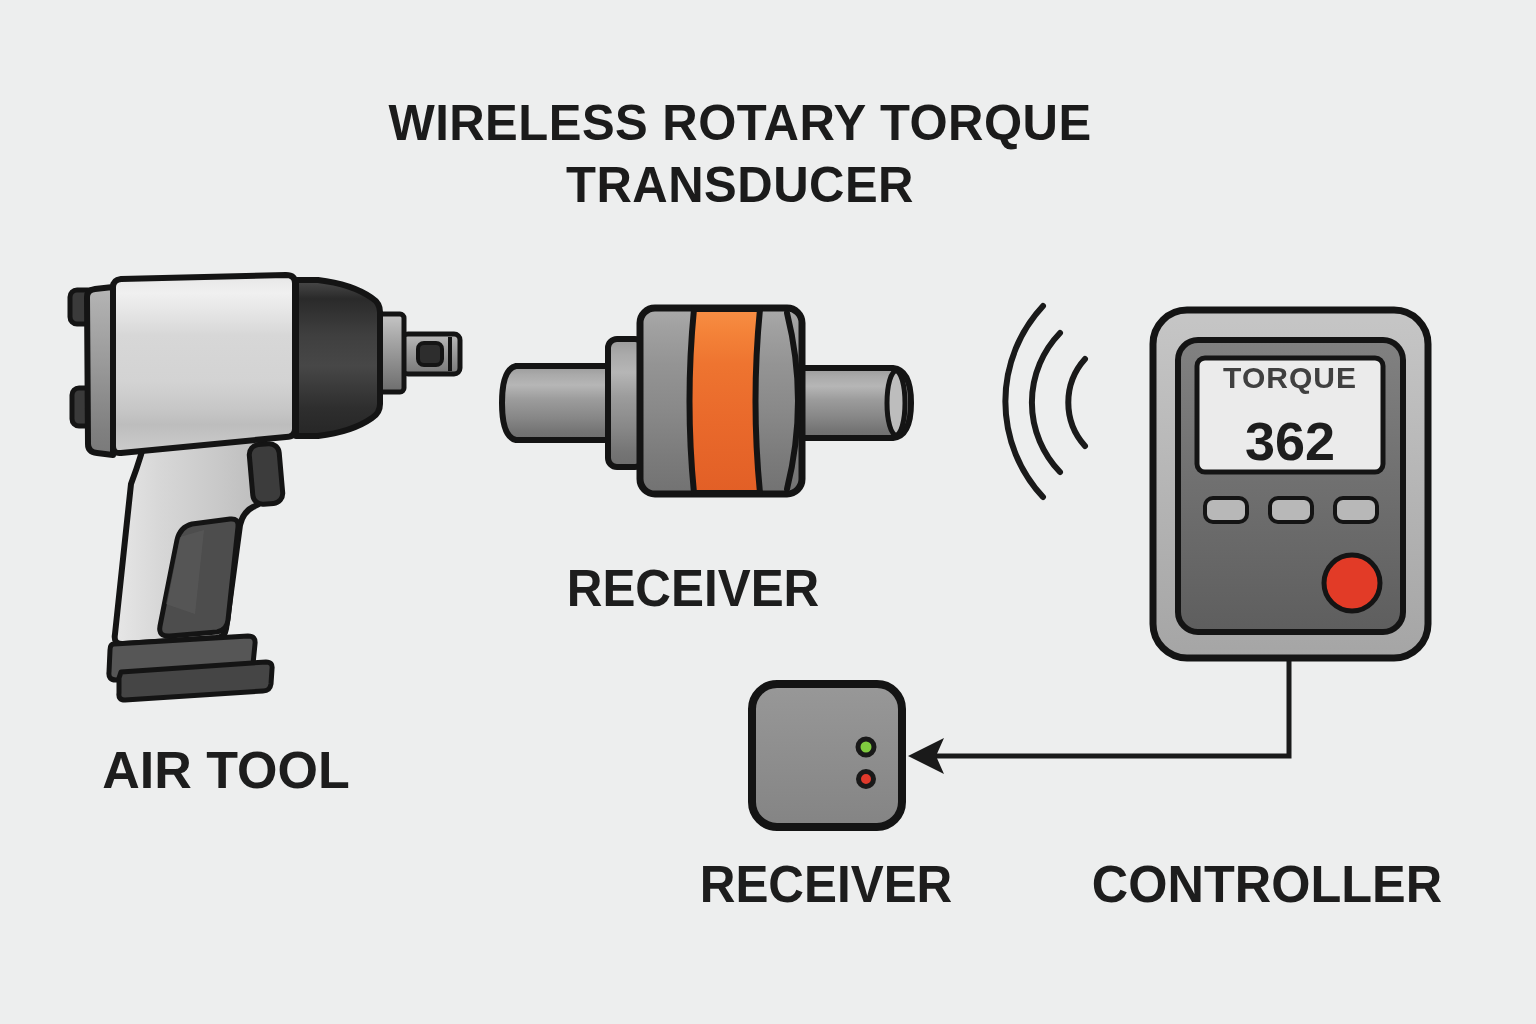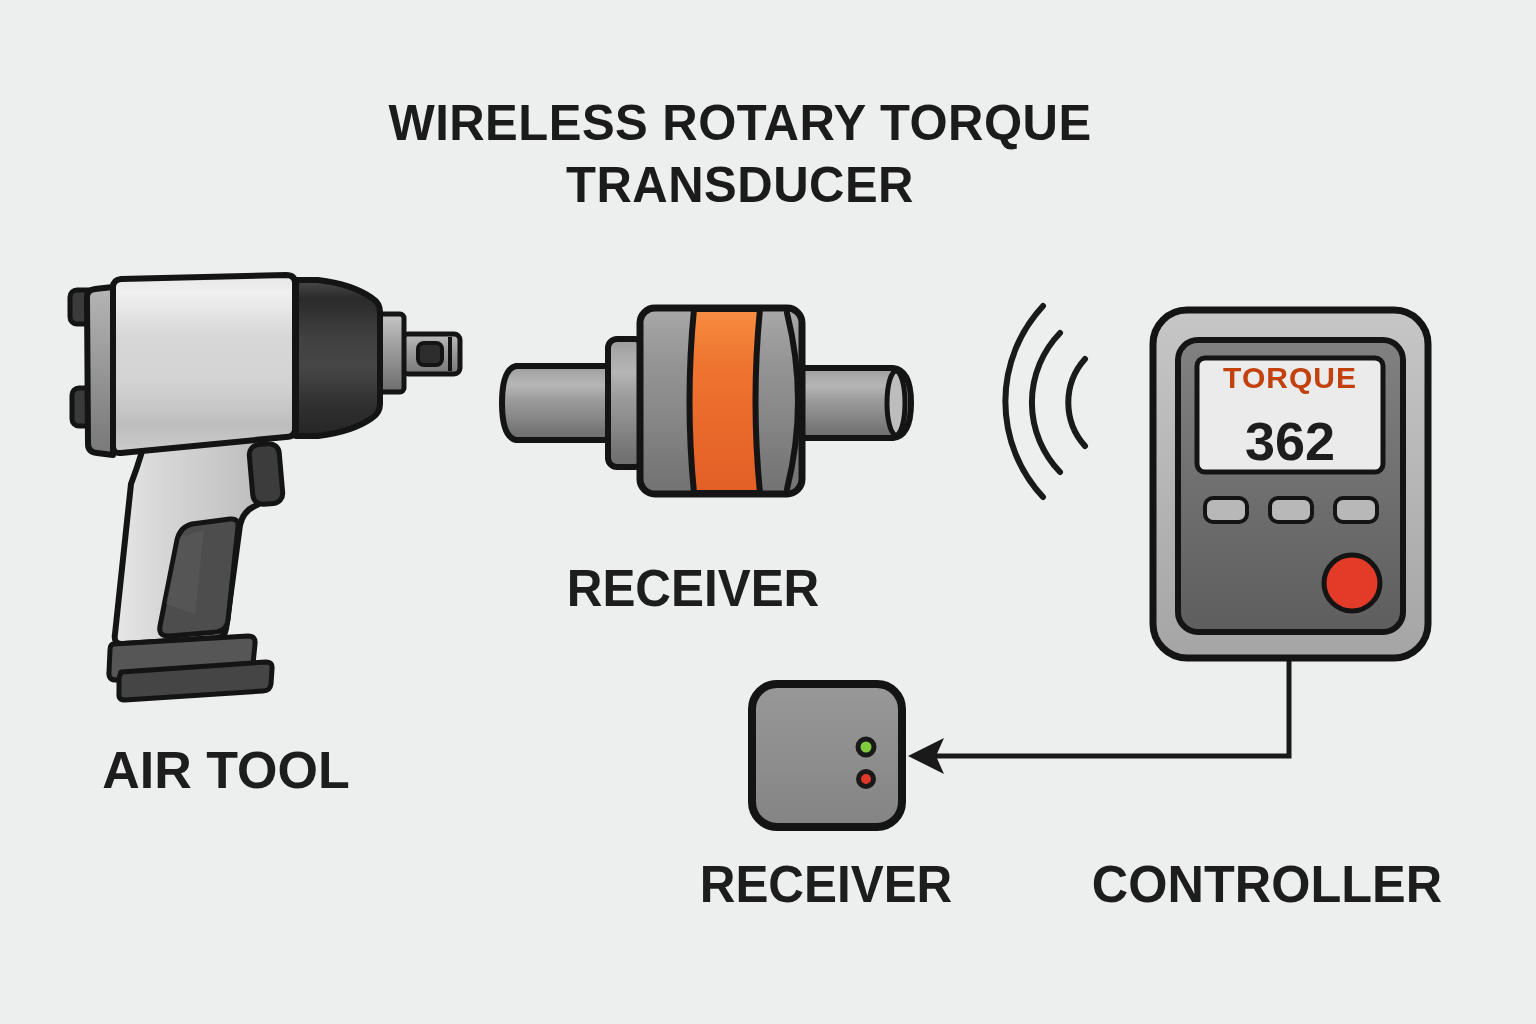--- a/index.html
+++ b/index.html
@@ -19,21 +19,21 @@
   }
   .lbl-airtool{left:26px;top:744px;width:400px;font-size:52px;}
   .lbl-receiver-mid{left:493px;top:562px;width:400px;font-size:52px;transform:scaleX(.95);}
   .lbl-receiver-bot{left:626px;top:858px;width:400px;font-size:52px;transform:scaleX(.95);}
   .lbl-controller{left:1067px;top:858px;width:400px;font-size:52px;transform:scaleX(.97);}
   svg{position:absolute;left:0;top:0;}
   .screen-text{
     position:absolute;left:1197px;top:358px;width:186px;height:114px;
     display:flex;flex-direction:column;align-items:center;justify-content:center;
   }
-  .screen-label{font-size:30px;font-weight:700;color:#c2410c;letter-spacing:1px;line-height:1;}
+  .screen-label{font-size:30px;font-weight:700;color:#404040;letter-spacing:1px;line-height:1;}
   .screen-value{font-size:54px;font-weight:700;color:#1d1d1d;line-height:1;margin-top:21px;}
 </style>
 </head>
 <body>
 
 <div class="stage">
 
   <svg width="1536" height="1024" viewBox="0 0 1536 1024">
     <defs>
       <linearGradient id="bodyG" x1="0" y1="0" x2="0" y2="1">

